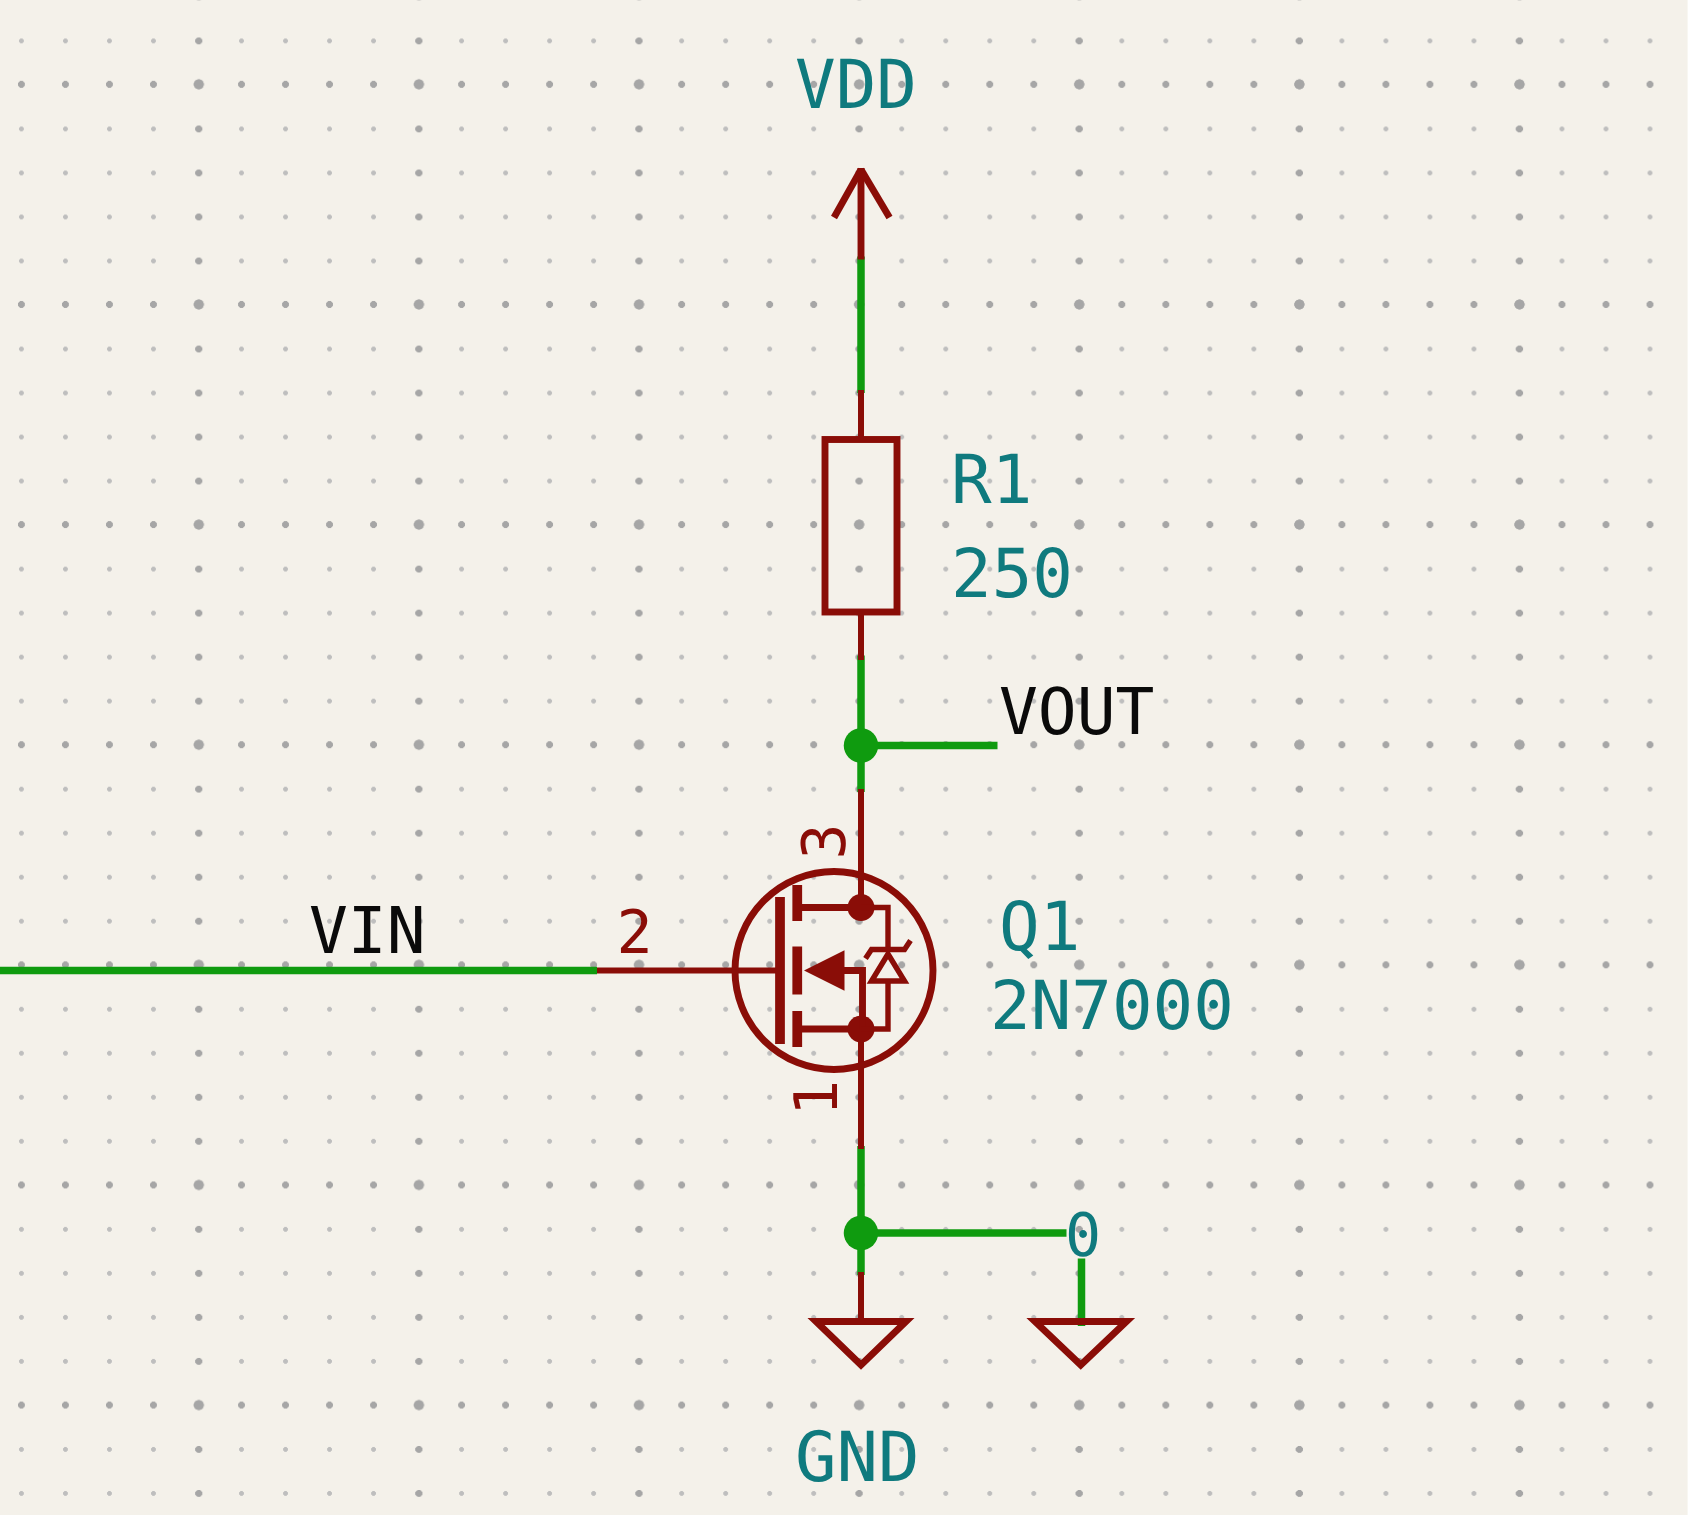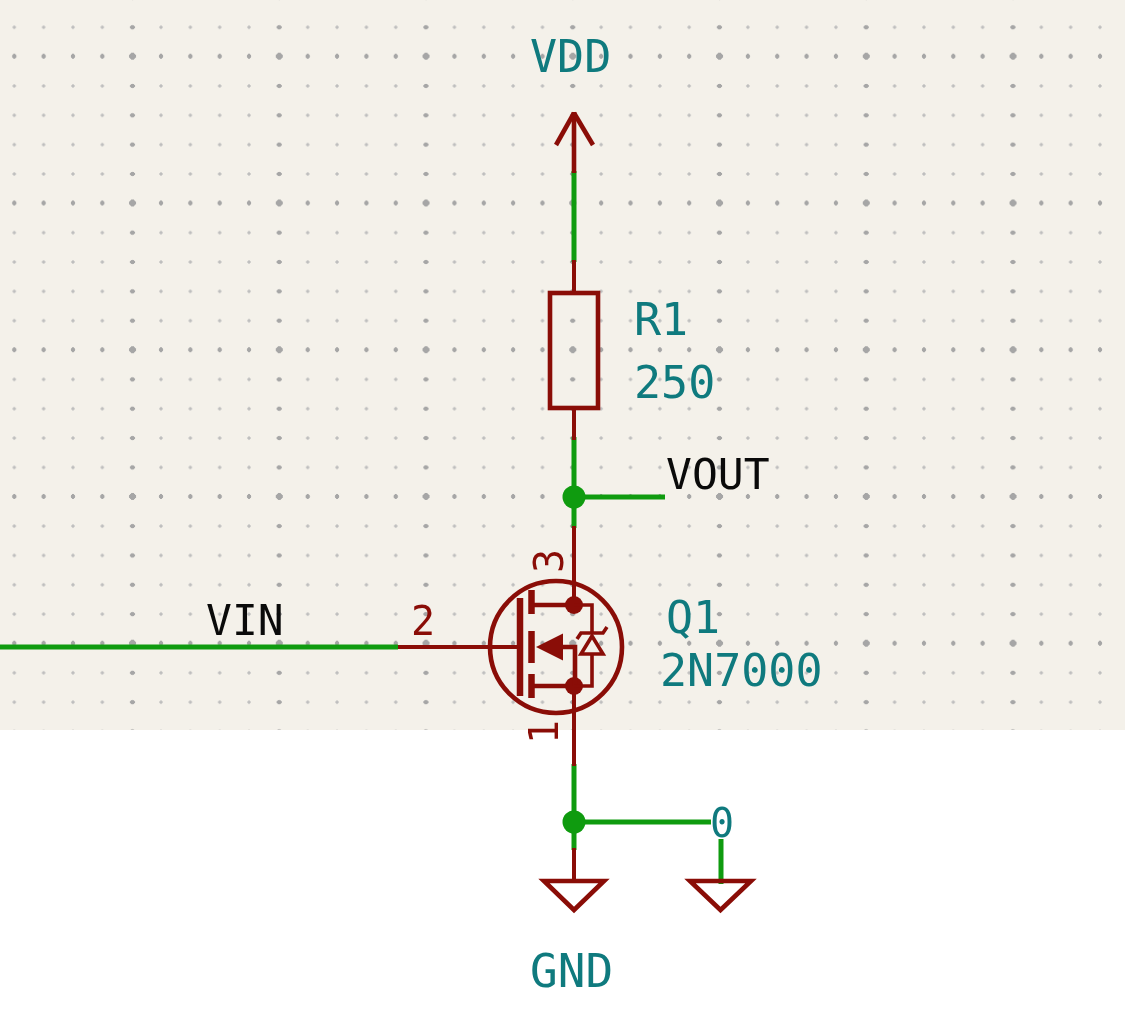--- a/index.html
+++ b/index.html
@@ -9,21 +9,21 @@
     --wire: #0F9B0F;
     --symbol: #8A0D07;
     --field: #0F7A7E;
     --label: #0A0A0A;
   }
   * { margin: 0; padding: 0; box-sizing: border-box; }
   html, body { width: 1125px; height: 1010px; overflow: hidden; }
   .canvas {
     position: relative;
     width: 1125px;
-    height: 730px;
+    height: 1010px;
     background-color: var(--background);
     background-image:
       radial-gradient(circle, var(--grid-major) 3.2px, rgba(0,0,0,0) 3.6px),
       radial-gradient(circle, var(--grid-major) 2.1px, rgba(0,0,0,0) 2.5px),
       radial-gradient(circle, var(--grid-major) 2.1px, rgba(0,0,0,0) 2.5px),
       radial-gradient(circle, var(--grid-dot) 1.4px, rgba(0,0,0,0) 1.8px);
     background-size:
       146.75px 146.75px,
       146.75px 29.35px,
       29.35px 146.75px,

